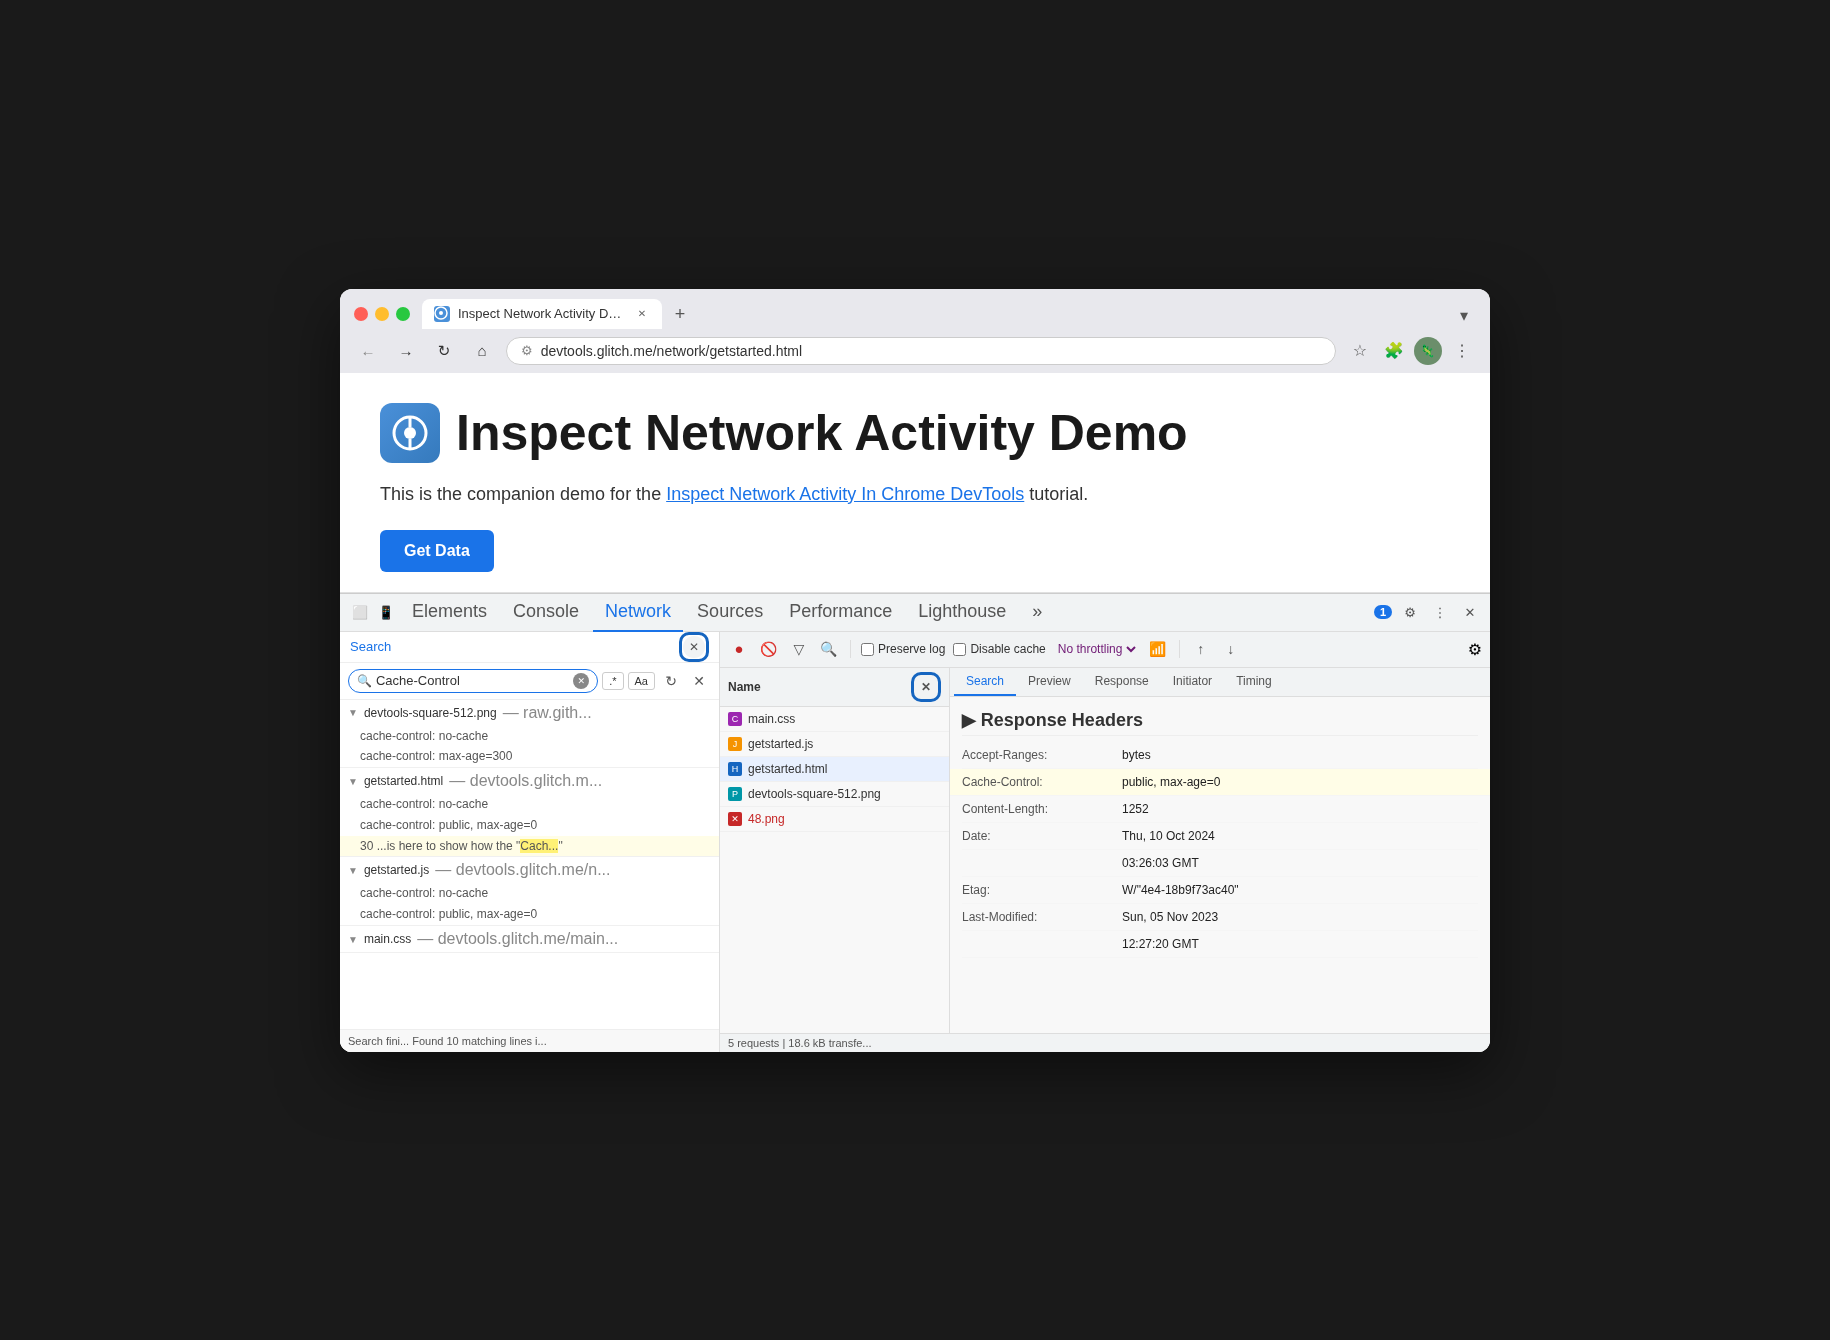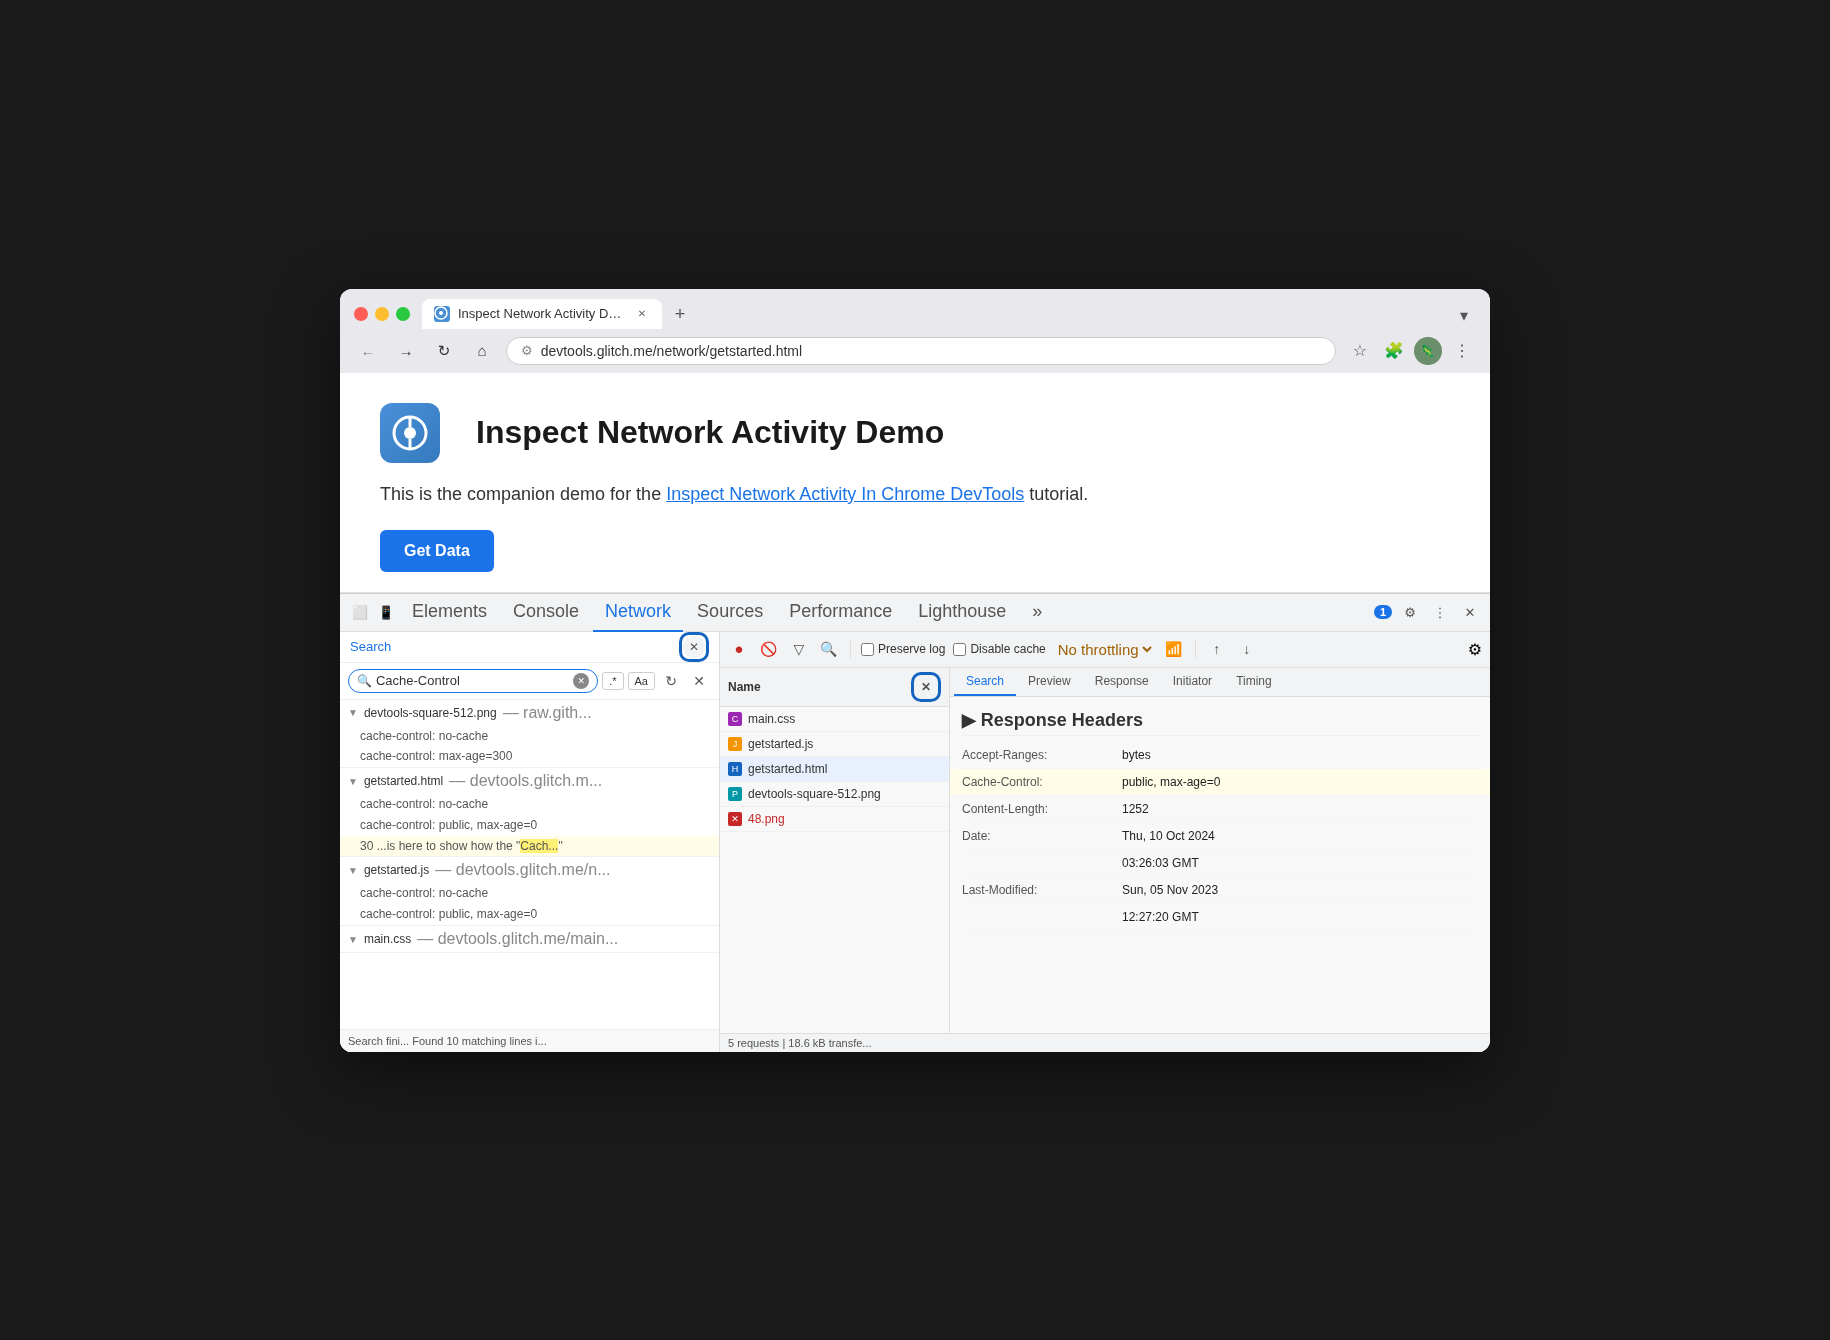--- a/index.html
+++ b/index.html
@@ -174,24 +174,23 @@
       width: 60px;
       height: 60px;
       border-radius: 12px;
       background: linear-gradient(135deg, #4a90d9, #357abd);
       display: flex;
       align-items: center;
       justify-content: center;
     }
     .page-logo svg { width: 40px; height: 40px; }
     .page-title {
-      font-size: 32px;
+      font-size: 50px;
       font-weight: 700;
       color: #1a1a1a;
-      margin-left: 20px;
     }
     .page-description {
       font-size: 18px;
       color: #333;
       margin-bottom: 22px;
       line-height: 1.5;
     }
     .page-link {
       color: #1a73e8;
       text-decoration: underline;
@@ -384,24 +383,24 @@
     .net-btn.red { color: #c62828; }
     .net-checkbox-group {
       display: flex;
       align-items: center;
       gap: 4px;
       font-size: 12px;
       color: #333;
     }
     .net-checkbox-group input { margin: 0; }
     .throttle-select {
-      font-size: 15px;
+      font-size: 12px;
       border: none;
       background: transparent;
-      color: #a16207;
+      color: #701a75;
       cursor: pointer;
     }
     .net-separator { width: 1px; height: 18px; background: #ddd; margin: 0 2px; }
     
     .file-list-area {
       display: flex;
       flex: 1;
       overflow: hidden;
     }
     .file-list {
@@ -766,20 +765,24 @@
               </div>
               <div class="header-row">
                 <span class="header-key">Date:</span>
                 <span class="header-value">Thu, 10 Oct 2024</span>
               </div>
               <div class="header-row">
                 <span class="header-key"></span>
                 <span class="header-value">03:26:03 GMT</span>
               </div>
               <div class="header-row">
+                <span class="header-key">Etag:</span>
+                <span class="header-value">W/"4e4-18b9f73ac40"</span>
+              </div>
+              <div class="header-row">
                 <span class="header-key">Last-Modified:</span>
                 <span class="header-value">Sun, 05 Nov 2023</span>
               </div>
               <div class="header-row">
                 <span class="header-key"></span>
                 <span class="header-value">12:27:20 GMT</span>
               </div>
             </div>
           </div>
         </div>

